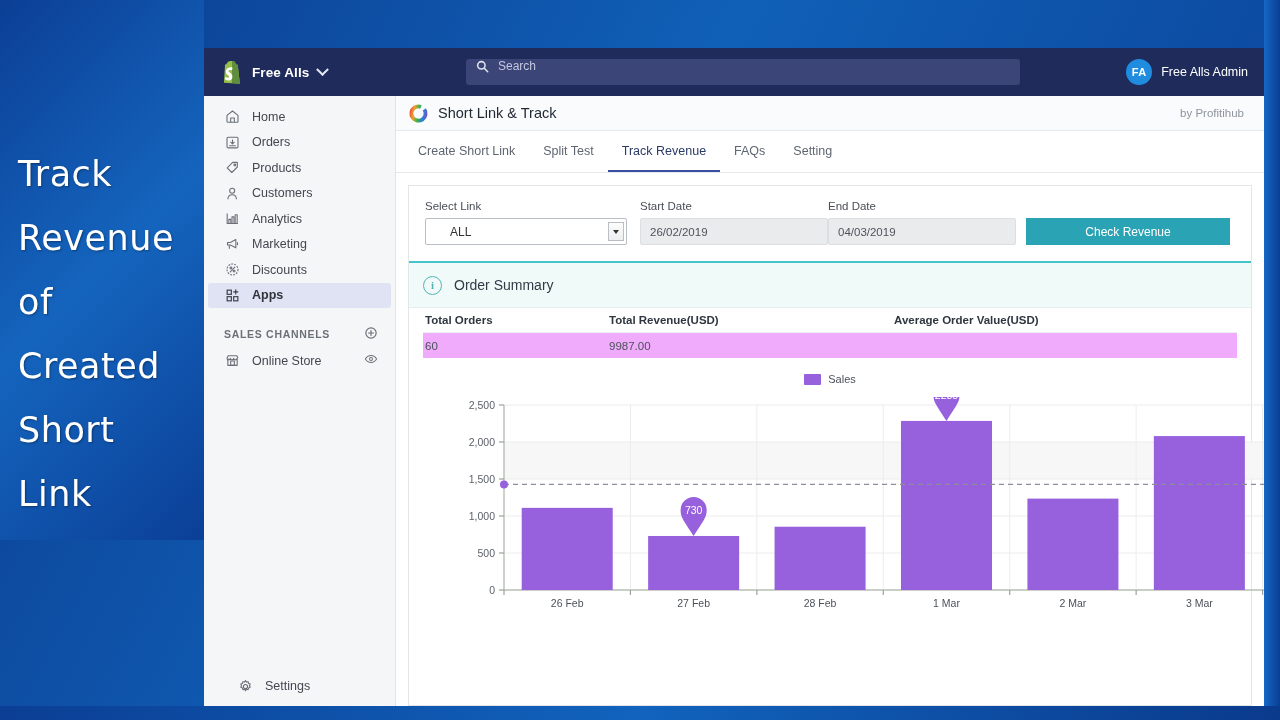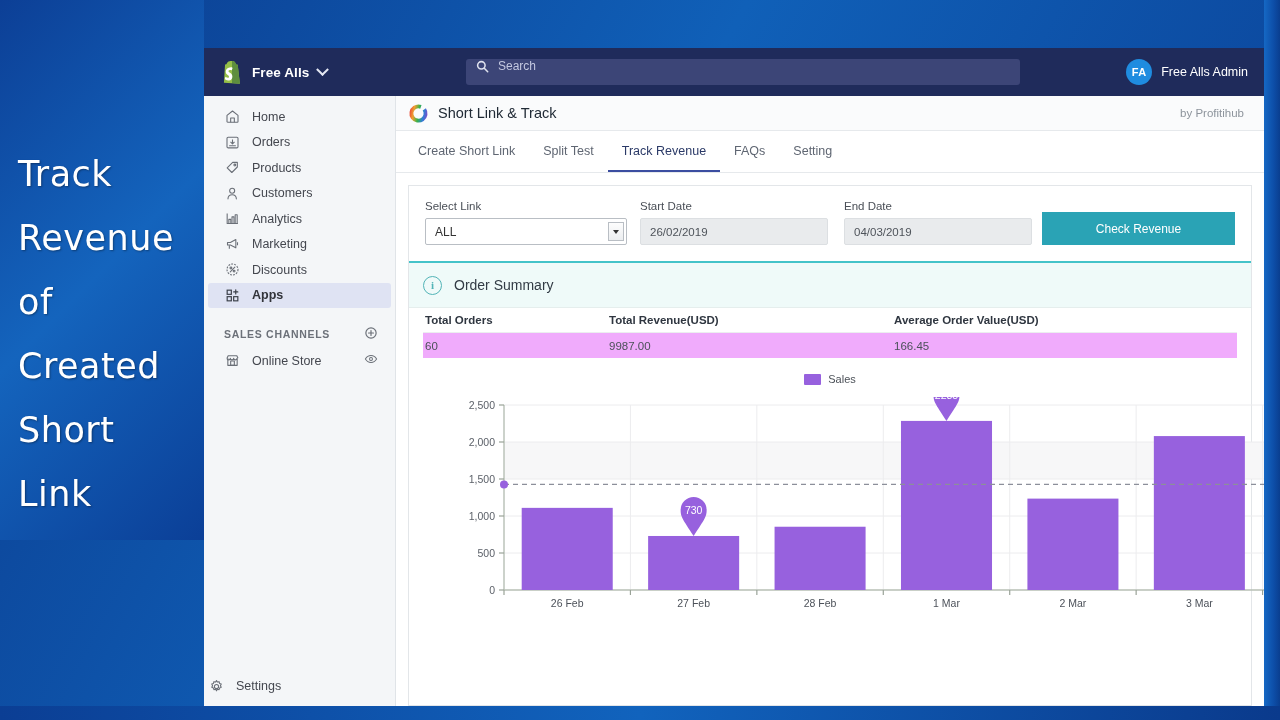--- a/index.html
+++ b/index.html
@@ -73,21 +73,21 @@
   }
   .nav-item.active { background: #dfe3f3; font-weight: 600; color: #32343a; }
   .nav-ico { width: 16px; height: 16px; flex: none; display: flex; align-items: center; justify-content: center; }
   .nav-ico svg { display: block; }
   #sales-channels-head {
     display: flex; align-items: center; justify-content: space-between;
     padding: 18px 17px 6px 20px; color: #6c7179; font-size: 10.5px; font-weight: 700; letter-spacing: .7px;
   }
   #settings-row {
     position: absolute; bottom: 12px; left: 0; width: 100%;
-    display: flex; align-items: center; gap: 12px; padding-left: 4px; color: #44474f; font-size: 12.5px;
+    display: flex; align-items: center; gap: 12px; padding-left: 33px; color: #44474f; font-size: 12.5px;
   }
 
   
   #main { flex: 1; background: #ffffff; display: flex; flex-direction: column; min-width: 0; }
   #app-header {
     height: 35px; display: flex; align-items: center; padding: 0 20px 0 12px;
     border-bottom: 1px solid #e6e9ec; background: #fafbfc;
   }
   #app-logo { width: 21px; height: 21px; flex: none; margin-right: 9px; }
   #app-title { font-size: 14.5px; color: #212b36; }
@@ -108,37 +108,37 @@
   }
 
   
   #filter-row { display: flex; align-items: flex-end; gap: 0; padding: 14px 16px 16px 16px;
                 border-bottom: 2px solid #44c3c9; }
   .field { display: flex; flex-direction: column; }
   .field-label { font-size: 11.5px; color: #4a4f57; margin-bottom: 6px; }
   #select-link-wrap { width: 202px; position: relative; }
   #select-link {
     height: 27px; border: 1px solid #b9bec4; background: #fff; border-radius: 2px;
-    display: flex; align-items: center; padding-left: 9px; font-size: 12px; color: #333;
+    display: flex; align-items: center; padding-left: 24px; font-size: 12px; color: #333;
   }
   #select-arrow {
     position: absolute; right: 3px; top: 4px; width: 16px; height: 19px;
     background: linear-gradient(#fdfdfd,#eceef0); border: 1px solid #b9bec4;
     display: flex; align-items: center; justify-content: center;
   }
   .caret-dn { width: 0; height: 0; border-left: 3.5px solid transparent; border-right: 3.5px solid transparent;
               border-top: 4.5px solid #333; }
   .date-input {
     width: 188px; height: 27px; background: #e9ebed; border: 1px solid #dcdfe2; border-radius: 2px;
     display: flex; align-items: center; padding-left: 9px; font-size: 11.5px; color: #4e535a;
   }
   #start-date-field { margin-left: 13px; }
-  #end-date-field { margin-left: 16px; }
+  #end-date-field { margin-left: 0; }
   #check-revenue-btn {
-    margin-left: 10px; width: 204px; height: 33px; background: #2aa3b5; color: #fff;
+    margin-left: 10px; width: 204px; height: 27px; background: #2aa3b5; color: #fff;
     font-size: 12px; display: flex; align-items: center; justify-content: center; cursor: pointer;
   }
 
   
   #order-summary-bar {
     height: 45px; background: #effaf9; display: flex; align-items: center; gap: 12px; padding-left: 14px;
     border-bottom: 1px solid #e5eeed;
   }
   #order-summary-title { font-size: 14px; color: #323b45; text-align: right; }
   .info-circle {
@@ -417,21 +417,20 @@
 
           <div id="summary-table">
             <div class="tbl-row head">
               <div class="c0">Total Orders</div>
               <div class="c1">Total Revenue(USD)</div>
               <div class="c2">Average Order Value(USD)</div>
             </div>
             <div class="tbl-row data">
               <div class="c0">60</div>
               <div class="c1">9987.00</div>
-              <div class="c2">166.45</div>
             </div>
           </div>
 
           <div id="chart-area">
             <div id="legend">
               <span id="legend-swatch"></span>
               <span id="legend-label">Sales</span>
             </div>
             <div id="plot">
               <svg id="chart-svg" width="1034" height="215" viewBox="0 0 1034 215">

